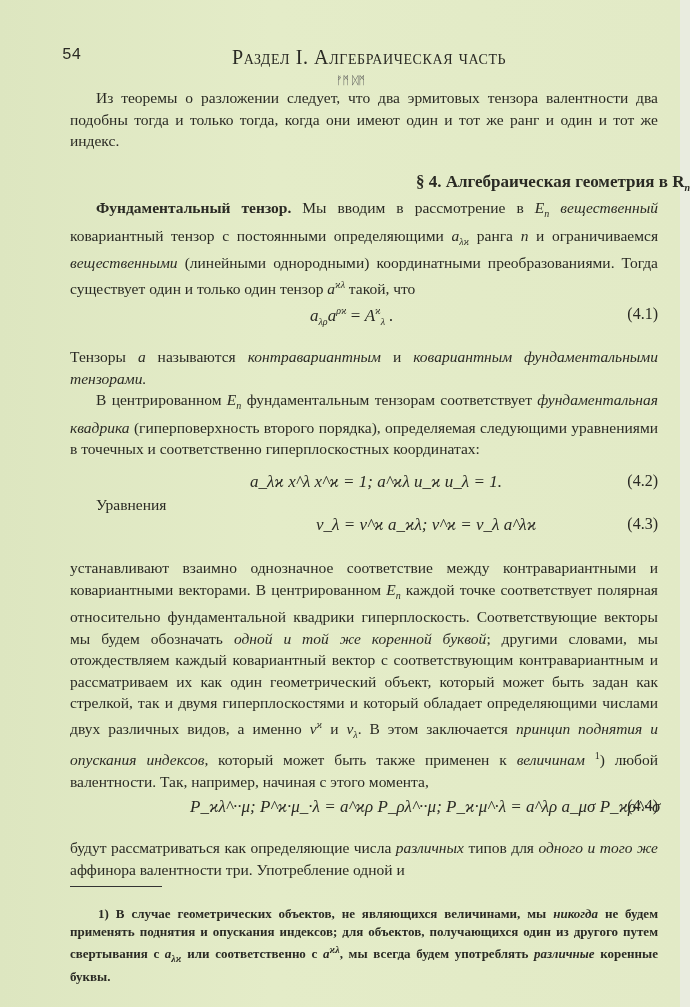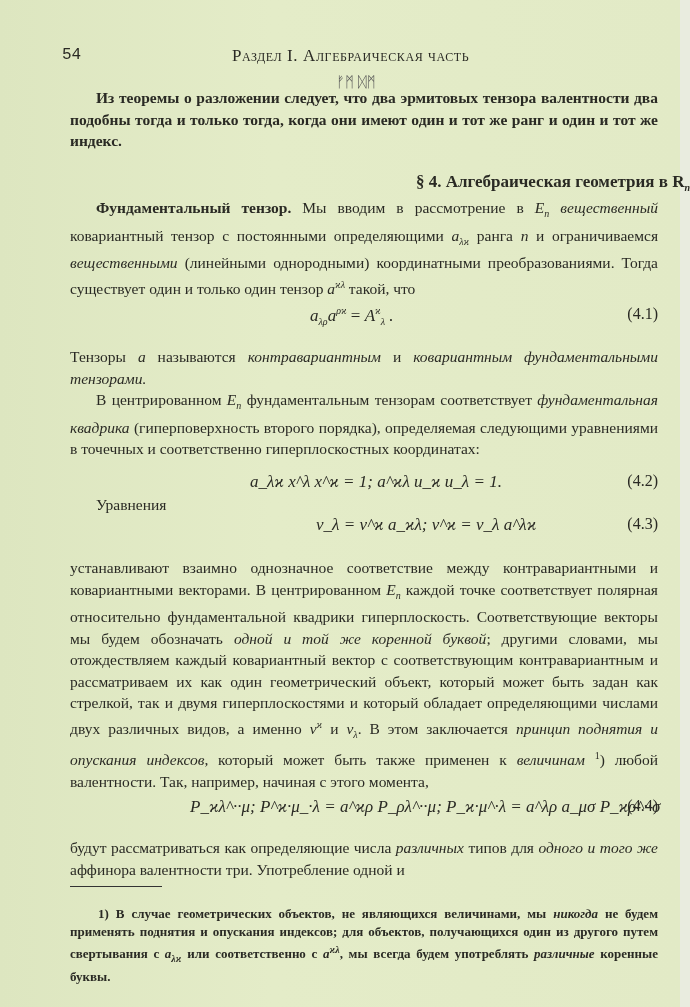--- a/index.html
+++ b/index.html
@@ -10,22 +10,22 @@
       font-family: "Liberation Serif", "DejaVu Serif", serif;
       color: #2a2a24;
     }
     .page {
       position: absolute; left: 0; top: 0; width: 680px; height: 1007px;
       background: linear-gradient(90deg, #dde6c0 0%, #e4ecc8 40%, #e2eac6 100%);
     }
     .edge { position: absolute; right: 0; top: 0; width: 10px; height: 1007px; background: #e9ecdf; }
     .header { position: absolute; top: 46px; left: 62px; width: 566px; height: 22px; }
     .page-num { position: absolute; left: 0; top: 0; font-size: 16px; font-family: Liberation Mono, monospace; }
-    .running-head { position: absolute; left: 170px; top: 0; font-size: 17px; letter-spacing: 0.6px; font-variant: small-caps; }
-    .stamp { position: absolute; left: 336px; top: 74px; font-size: 15px; color: #555; }
+    .running-head { position: absolute; left: 170px; top: 0; font-size: 20px; letter-spacing: 0.6px; font-variant: small-caps; }
+    .stamp { position: absolute; left: 336px; top: 74px; font-size: 11px; color: #555; }
     .text { position: absolute; left: 70px; width: 588px; font-size: 15.5px; line-height: 21.5px; text-align: justify; }
     .indent { text-indent: 26px; }
     .it { font-style: italic; }
     .b { font-weight: bold; }
     .section-title { position: absolute; top: 172px; left: 0; width: 690px; text-align: right; font-size: 17px; font-weight: bold; }
     .eq { position: absolute; left: 70px; width: 588px; height: 24px; font-size: 17px; }
     .eq .formula { position: absolute; font-style: italic; white-space: nowrap; }
     .eq .eqnum { position: absolute; right: 0; top: 0; font-size: 16px; text-align: right; }
     sub, sup { font-size: 10px; }
     .fn-rule { position: absolute; left: 70px; top: 886px; width: 92px; height: 1px; background: #333; }
@@ -37,21 +37,21 @@
 
 <div class="page"></div>
 <div class="edge"></div>
 
 <div class="header">
   <span class="page-num">54</span>
   <span class="running-head">Раздел I. Алгебраическая часть</span>
 </div>
 <div class="stamp">ᚠᛗ ᛞᛗ</div>
 
-<div class="text indent" style="top:87px;font-weight:bold;">Из теоремы о разложении следует, что два эрмитовых тензора валентности два подобны тогда и только тогда, когда они имеют один и тот же ранг и один и тот же индекс.</div>
+<div class="text indent" style="top:87px;">Из теоремы о разложении следует, что два эрмитовых тензора валентности два подобны тогда и только тогда, когда они имеют один и тот же ранг и один и тот же индекс.</div>
 
 <div class="section-title"><span>§ 4. Алгебраическая геометрия в R</span><sub class="it">n</sub></div>
 
 <div class="text indent" style="top:197px;">
   <span class="b">Фундаментальный тензор.</span><span> Мы вводим в рассмотрение в </span><span class="it">E</span><sub class="it">n</sub><span class="it"> вещественный</span><span> ковариантный тензор с постоянными определяющими </span><span class="it">a</span><sub class="it">λϰ</sub><span> ранга </span><span class="it">n</span><span> и ограничиваемся </span><span class="it">вещественными</span><span> (линейными однородными) координатными преобразованиями. Тогда существует один и только один тензор </span><span class="it">a</span><sup class="it">ϰλ</sup><span> такой, что</span>
 </div>
 
 <div class="eq" style="top:305px;">
   <span class="formula" style="left:240px;"><span>a</span><sub>λρ</sub><span>a</span><sup>ρϰ</sup><span style="font-style:normal"> = </span><span>A</span><sup>ϰ</sup><sub>λ</sub><span> .</span></span>
   <span class="eqnum">(4.1)</span>

